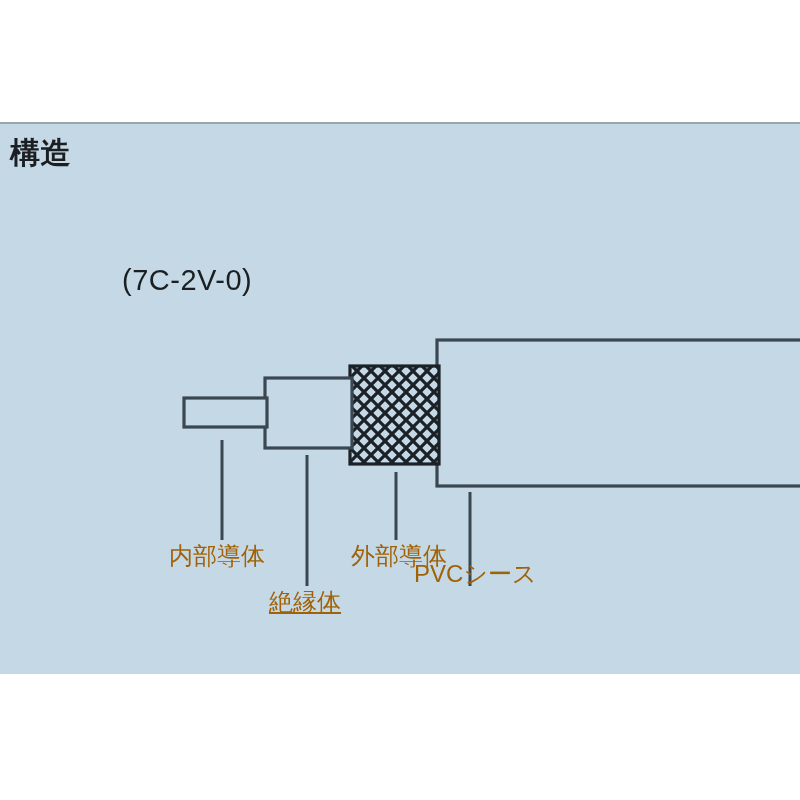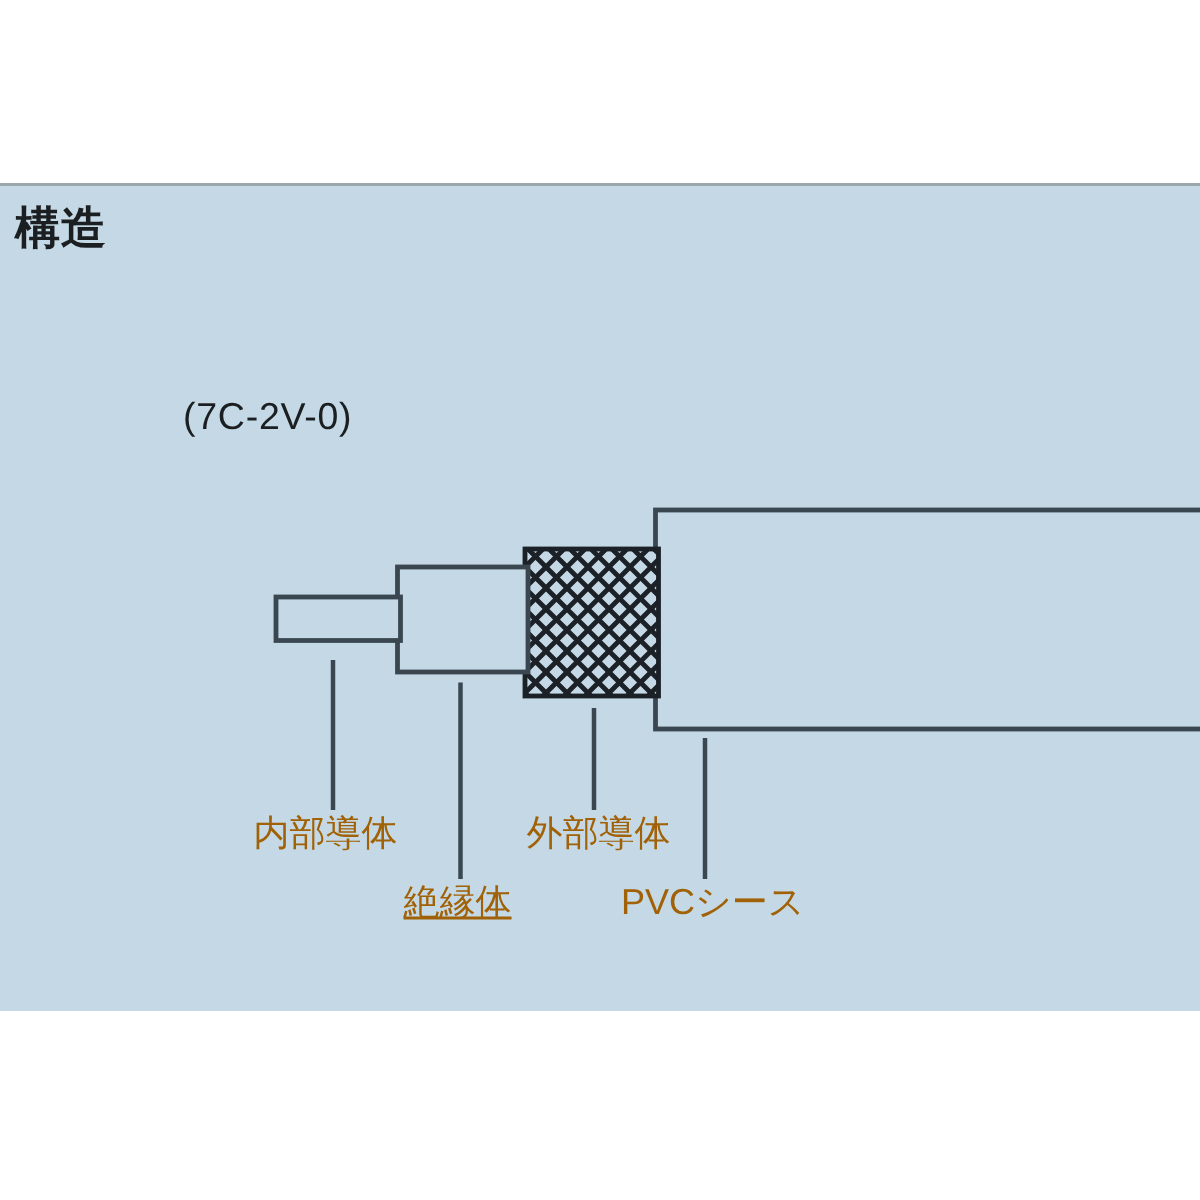--- a/index.html
+++ b/index.html
@@ -44,21 +44,21 @@
     letter-spacing: 0.5px;
     line-height: 1;
     white-space: nowrap;
   }
 
   
   #model-code {
     position: absolute;
     left: 122px;
     top: 264px;
-    font-size: 25px;
+    font-size: 29px;
     color: #1b1f22;
     white-space: nowrap;
     letter-spacing: 0.5px;
   }
 
   
   #cable-drawing {
     position: absolute;
     left: 0;
     top: 0;
@@ -72,21 +72,21 @@
     position: absolute;
     font-size: 24px;
     color: #a16207;
     white-space: nowrap;
     letter-spacing: 0px;
     line-height: 1;
   }
   #label-inner-conductor { left: 169px; top: 544px; }
   #label-outer-conductor { left: 351px; top: 544px; }
   #label-insulator       { left: 269px; top: 590px; text-decoration: underline; }
-  #label-pvc-sheath      { left: 414px; top: 590px; }
+  #label-pvc-sheath      { left: 414px; top: 562px; }
 </style>
 </head>
 <body>
 
 <div id="canvas">
 
   <div id="figure-panel"></div>
 
   <div id="section-title">構造</div>
 

